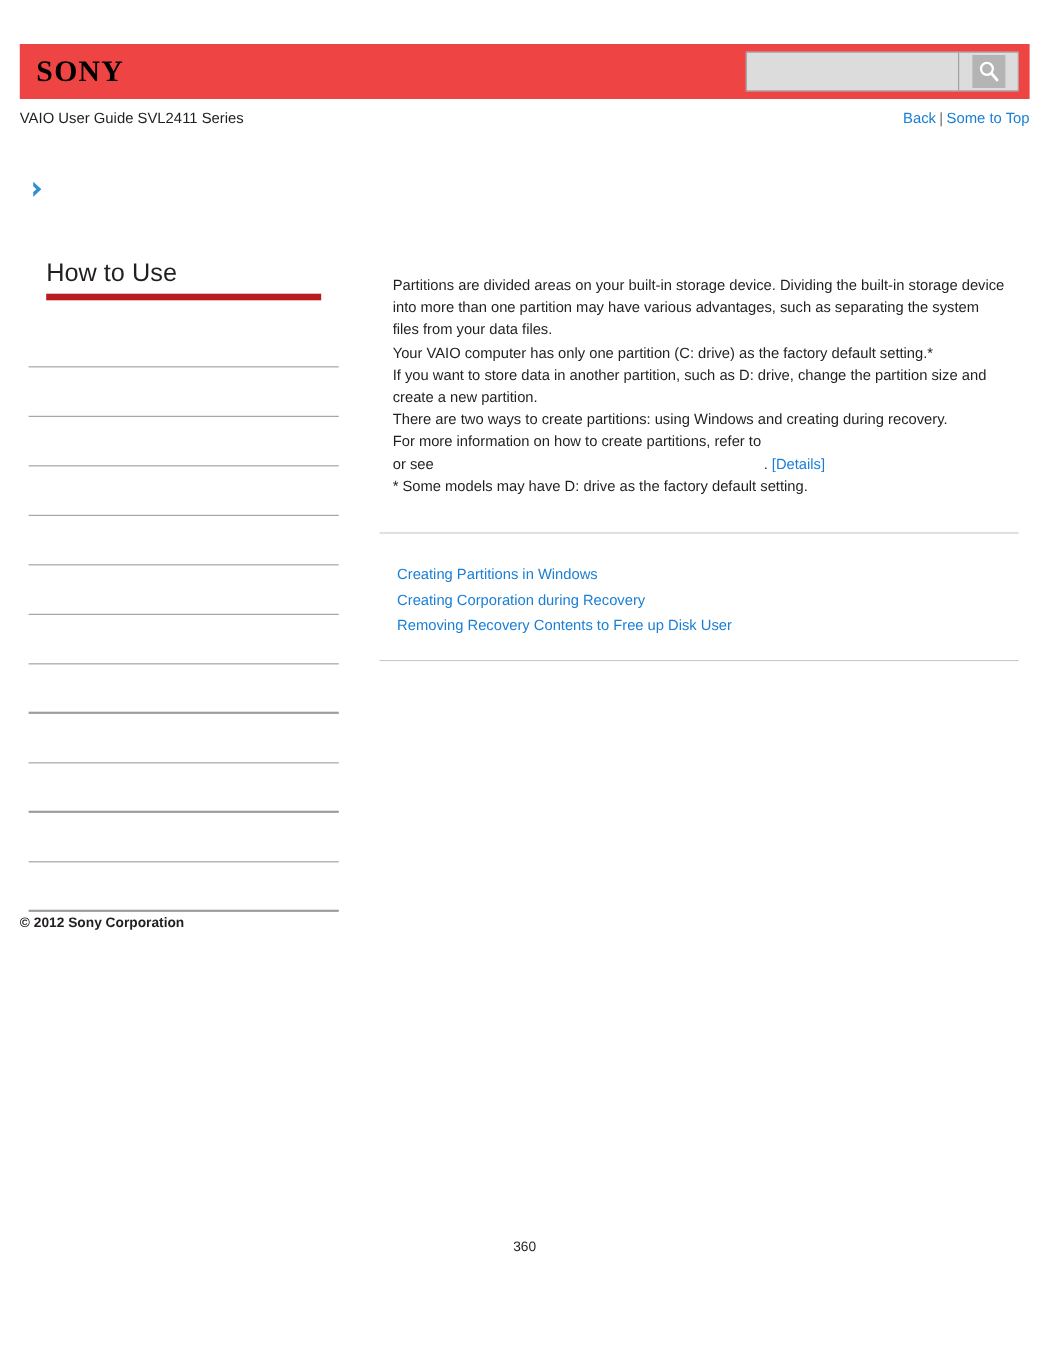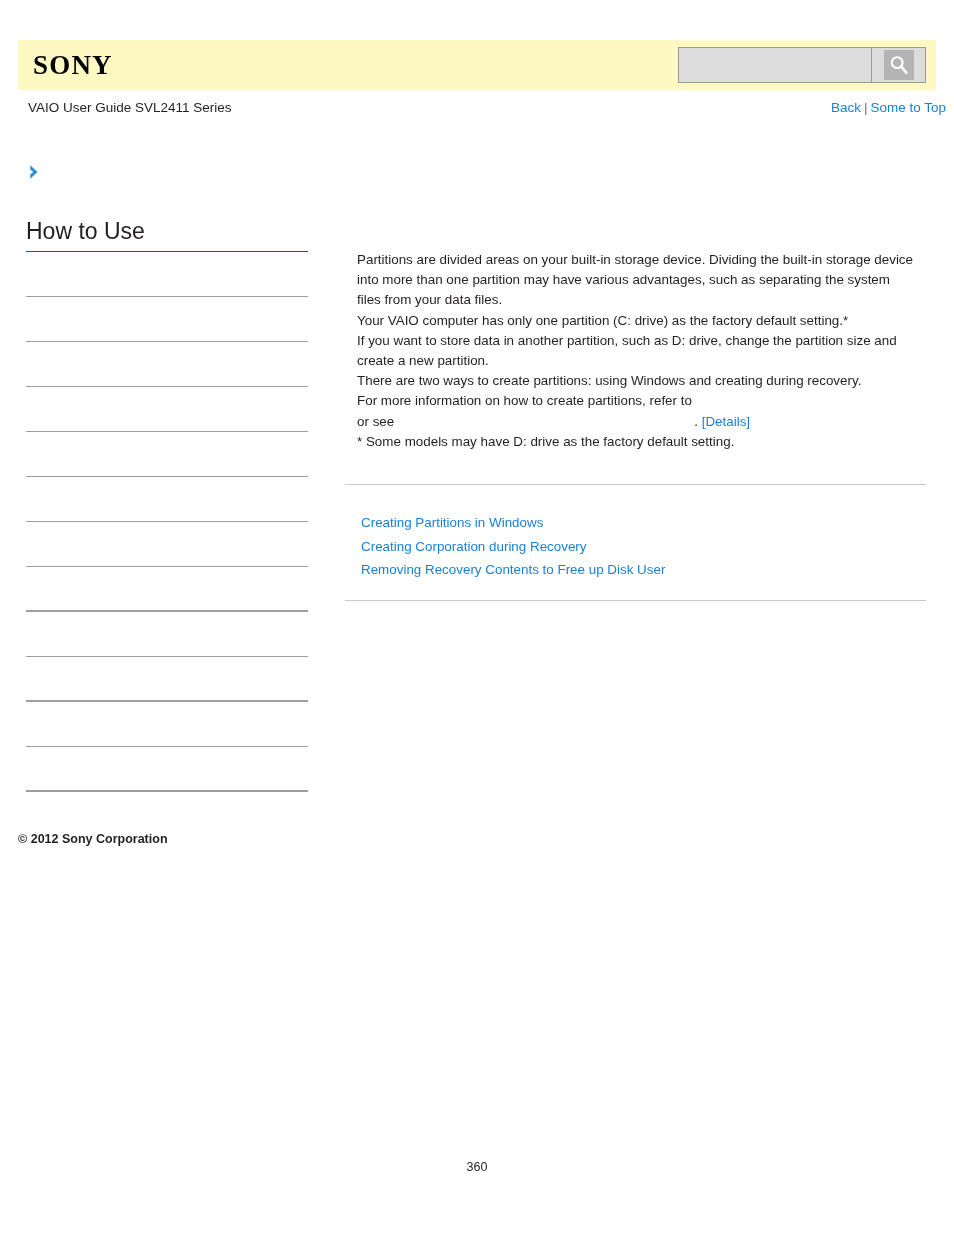--- a/index.html
+++ b/index.html
@@ -25,21 +25,21 @@
     box-sizing: border-box;
   }
 
   
   .header-bar {
     position: absolute;
     left: 18px;
     top: 40px;
     width: 918px;
     height: 50px;
-    background: #fef9c3;
+    background: #ef4444;
     display: flex;
     align-items: center;
     justify-content: space-between;
     box-sizing: border-box;
     padding: 0 10px 0 15px;
   }
   .sony-logo {
     font-family: "Liberation Serif", serif;
     font-weight: bold;
     font-size: 27px;
@@ -86,21 +86,21 @@
     height: 30px;
     background: #b4b4b4;
     display: flex;
     align-items: center;
     justify-content: center;
   }
 
   
   .subheader {
     position: absolute;
-    left: 28px;
+    left: 18px;
     top: 100px;
     width: 918px;
     display: flex;
     align-items: flex-start;
     justify-content: space-between;
   }
   .guide-title {
     font-size: 13.5px;
     color: #231f20;
     white-space: nowrap;
@@ -131,24 +131,24 @@
   .sidebar {
     position: absolute;
     left: 26px;
     top: 218px;
     width: 282px;
   }
   .sidebar-title {
     font-size: 23px;
     font-weight: normal;
     color: #231f20;
-    margin: 0;
+    margin: 16px;
     padding: 0 0 7px 0;
     line-height: 1.15;
-    border-bottom: 1px solid #b91c1c;
+    border-bottom: 6px solid #b91c1c;
   }
   .nav-item {
     height: 45px;
     border-bottom: 1px solid #9d9d9d;
     box-sizing: border-box;
     display: flex;
     align-items: center;
     font-size: 13px;
     color: #231f20;
     overflow: hidden;
@@ -213,21 +213,21 @@
     position: absolute;
     left: 18px;
     top: 832px;
     font-size: 12.5px;
     color: #231f20;
     font-weight: bold;
   }
   .page-number {
     position: absolute;
     left: 0;
-    top: 1160px;
+    top: 1126px;
     width: 954px;
     text-align: center;
     font-size: 12.5px;
     color: #231f20;
   }
 </style>
 </head>
 <body>
 
 <div class="page">

